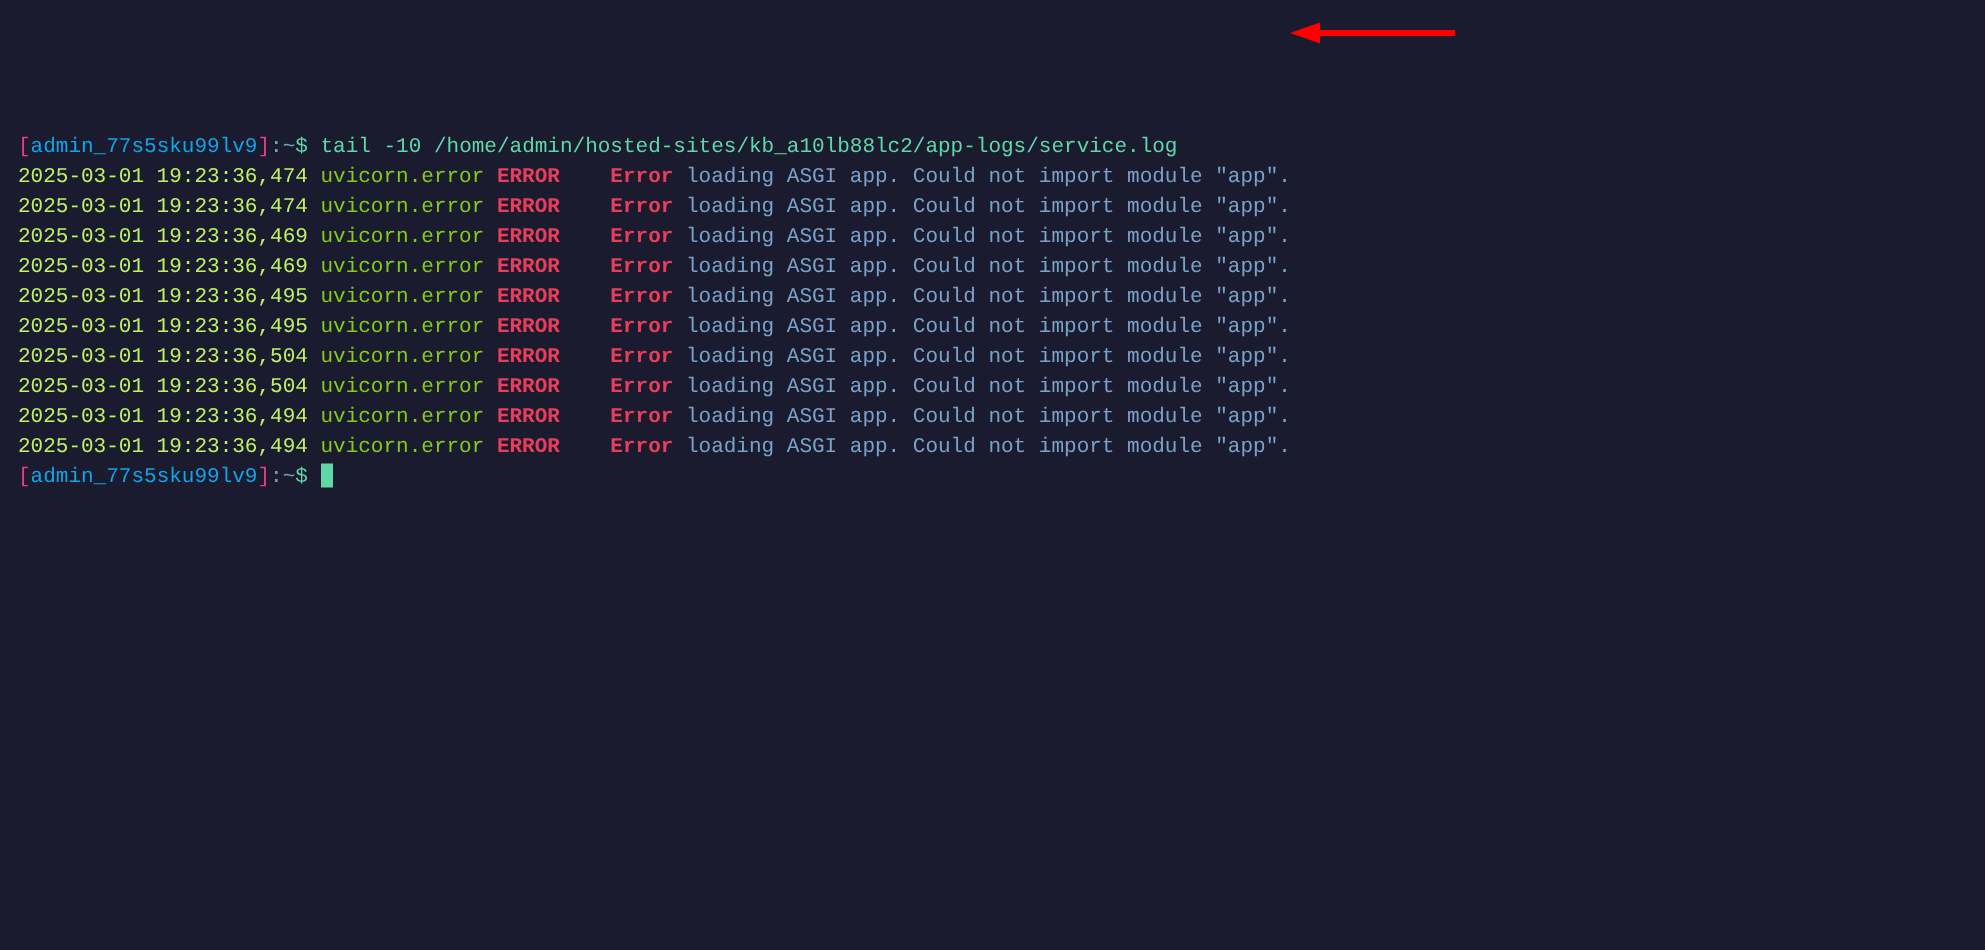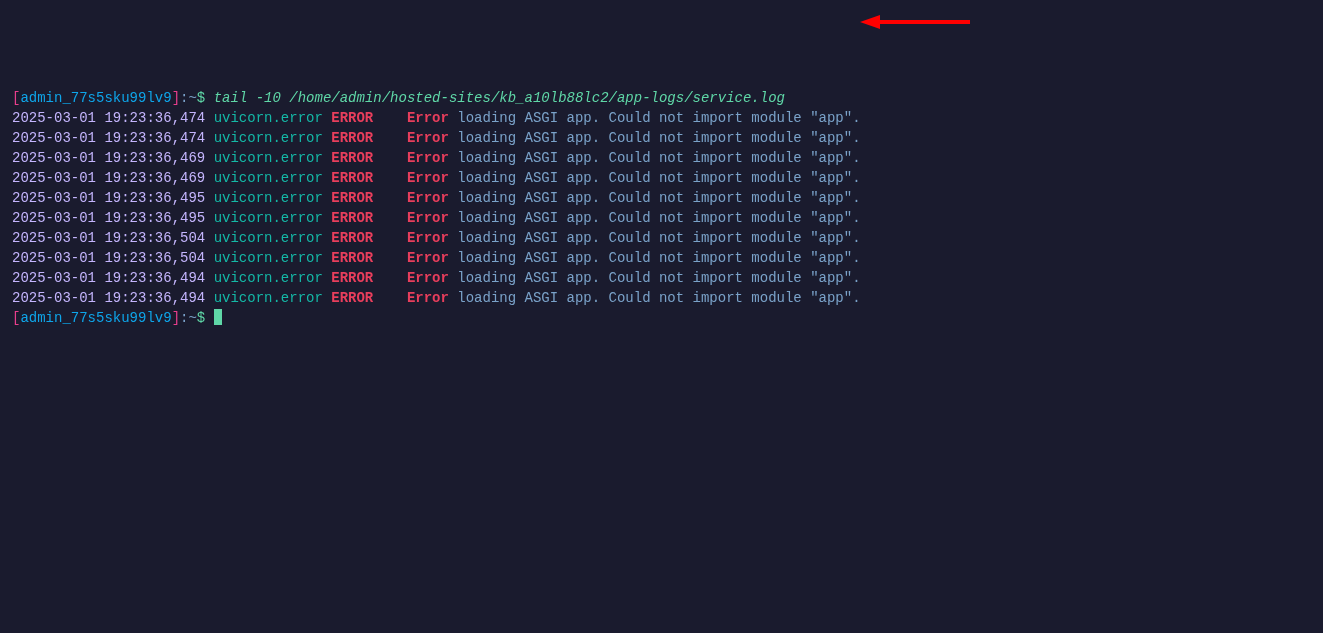--- a/index.html
+++ b/index.html
@@ -27,28 +27,27 @@
       color: #0ea5e9;
     }
     .prompt-sep {
       color: #7aa2c9;
     }
     .prompt-dollar {
       color: #5fd7a7;
     }
     .cmd-text {
       color: #5fd7a7;
-      font-style: italic;
     }
     .log-timestamp {
-      color: #c4b5fd;
+      color: #bef264;
       text-align: center;
     }
     .log-logger {
-      color: #14b8a6;
+      color: #84cc16;
     }
     .log-level-error {
       color: #e83e5c;
       font-weight: 600;
     }
     .log-error-word {
       color: #e83e5c;
       font-weight: 600;
     }
     .log-message {

